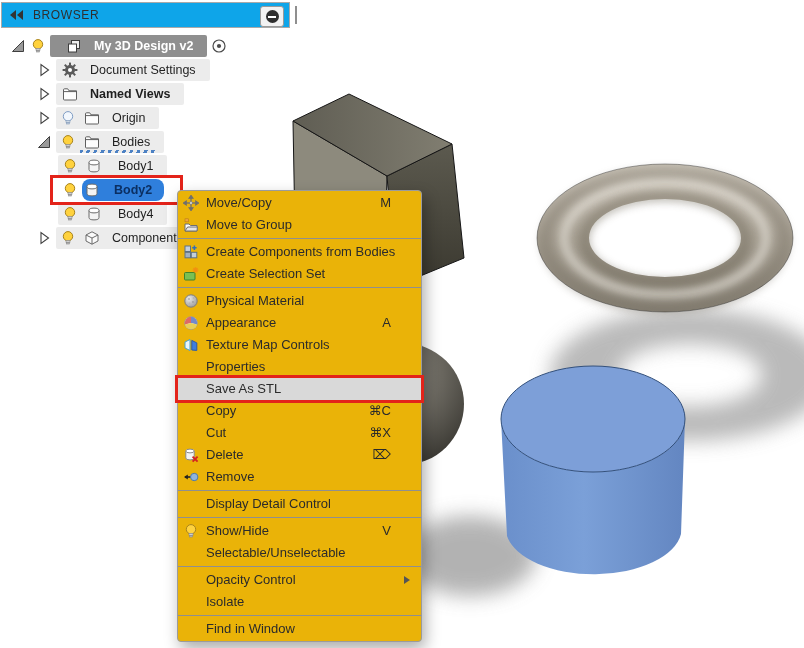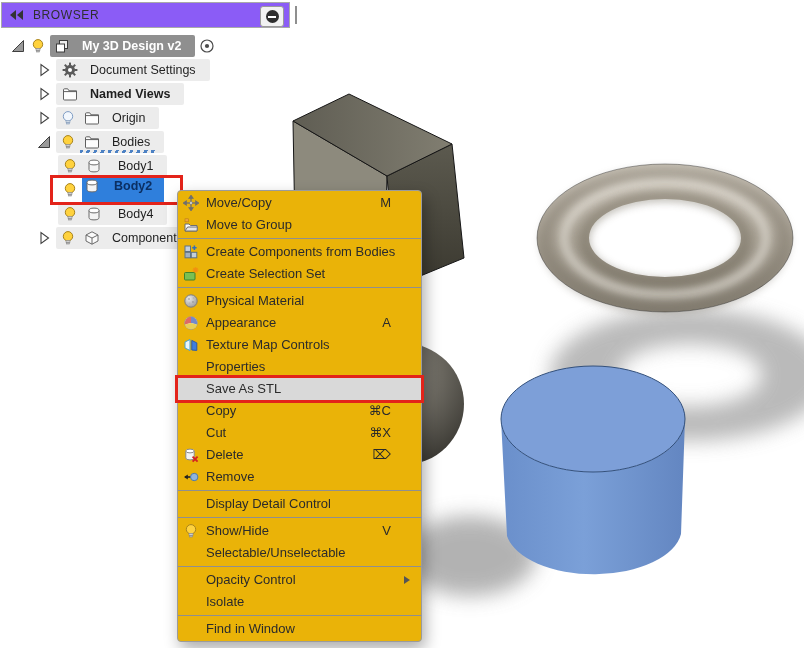--- a/index.html
+++ b/index.html
@@ -5,39 +5,39 @@
   html,body{margin:0;padding:0;}
   body{width:804px;height:648px;position:relative;overflow:hidden;
        font-family:"Liberation Sans","DejaVu Sans",sans-serif;background:#fff;}
   .stage{position:absolute;inset:0;width:804px;height:648px;background:#fff;}
 
   
   #scene{position:absolute;left:0;top:0;z-index:1;}
 
   
   .panel-header{position:absolute;left:1px;top:2px;width:289px;height:26px;z-index:20;
-    background:#8b5cf6;border:1px solid #a9a9a9;display:flex;align-items:center;box-sizing:border-box;}
+    background:#0ea5e9;border:1px solid #a9a9a9;display:flex;align-items:center;box-sizing:border-box;}
   .collapse-glyph{margin-left:8px;display:inline-flex;}
   .panel-title{margin-left:9px;font-size:12px;letter-spacing:.6px;color:#2f2f2f;}
   .min-btn{position:absolute;right:5px;top:3px;width:22px;height:19px;border:1px solid #9a9a9a;
     border-radius:3px;background:#f2f2f2;display:flex;align-items:center;justify-content:center;}
   .min-circle{width:13px;height:13px;border-radius:50%;background:#2e2e2e;position:relative;}
   .min-circle::after{content:"";position:absolute;left:2.5px;top:5.5px;width:8px;height:2px;background:#fff;}
   .resize-tick{position:absolute;left:295px;top:6px;width:2px;height:18px;background:#8f8f8f;z-index:20;}
 
   
   #tree{position:absolute;left:0;top:0;width:300px;height:648px;z-index:20;}
   .trow{position:absolute;left:0;height:24px;display:flex;align-items:center;font-size:12.5px;color:#1f1f1f;}
   .tico{width:16px;height:16px;flex:0 0 16px;display:inline-flex;}
   .tico svg{width:16px;height:16px;}
   .tbg{display:flex;align-items:center;height:22px;background:#ececec;border-radius:2px;padding-right:14px;}
   .tbg.none{background:transparent;padding-right:0;}
   .tbg.gray{background:#8f8f8f;}
   .tbg.gray .tlabel{color:#fff;font-weight:bold;}
-  .bluebox{display:flex;align-items:center;height:22px;background:#2f7fdc;border-radius:2px;padding:0 12px 8px 2px;}
+  .bluebox{display:flex;align-items:center;height:22px;background:#2f7fdc;border-radius:8px;padding:0 12px 0 2px;}
   .bluebox .tlabel{color:#0b2f62;font-weight:bold;}
   .tlabel{white-space:nowrap;}
   .dashes{position:absolute;left:80px;top:20px;width:76px;height:3px;
     background:repeating-linear-gradient(115deg,#4d82c4 0 3px,transparent 3px 6.5px);}
   .redbox{position:absolute;border:3px solid #e3231a;z-index:60;pointer-events:none;}
 
   
   #menu{position:absolute;left:177px;top:190px;width:245px;z-index:40;background:#eab308;
     border:1px solid #9b9b9b;border-radius:4px;box-shadow:3px 7px 16px rgba(0,0,0,.33);
     padding:0;box-sizing:border-box;}
@@ -137,21 +137,21 @@
             <polygon points="2.5,13.5 13.5,13.5 13.5,2.5" fill="#9a9a9a" stroke="#3f3f3f"></polygon>
           </svg>
         </span>
         <span class="tico" style="margin-left: 4px;">
           <svg viewBox="0 0 16 16">
             <circle cx="8" cy="6.3" r="4.7" fill="#ffd23e" stroke="#a8831c"></circle>
             <rect x="6" y="10.4" width="4" height="2" fill="#cfcfcf" stroke="#8a8a8a" stroke-width="0.6"></rect>
             <rect x="6.6" y="12.4" width="2.8" height="1.6" fill="#b5b5b5" stroke="#8a8a8a" stroke-width="0.6"></rect>
           </svg>
         </span>
-        <span class="tbg gray" style="margin-left: 4px; padding-left: 4px;">
+        <span class="tbg gray" style="margin-left: 4px; padding-left: 16px;">
           <span class="tico">
             <svg viewBox="0 0 16 16">
               <rect x="5.5" y="2.5" width="8" height="8" fill="#efefef" stroke="#3d3d3d"></rect>
               <rect x="2.5" y="6" width="8" height="8" fill="#ffffff" stroke="#3d3d3d"></rect>
             </svg>
           </span>
           <span class="tlabel" style="margin-left: 12px;">My 3D Design v2</span>
         </span>
         <span class="tico" style="margin-left: 4px;">
           <svg viewBox="0 0 16 16">

